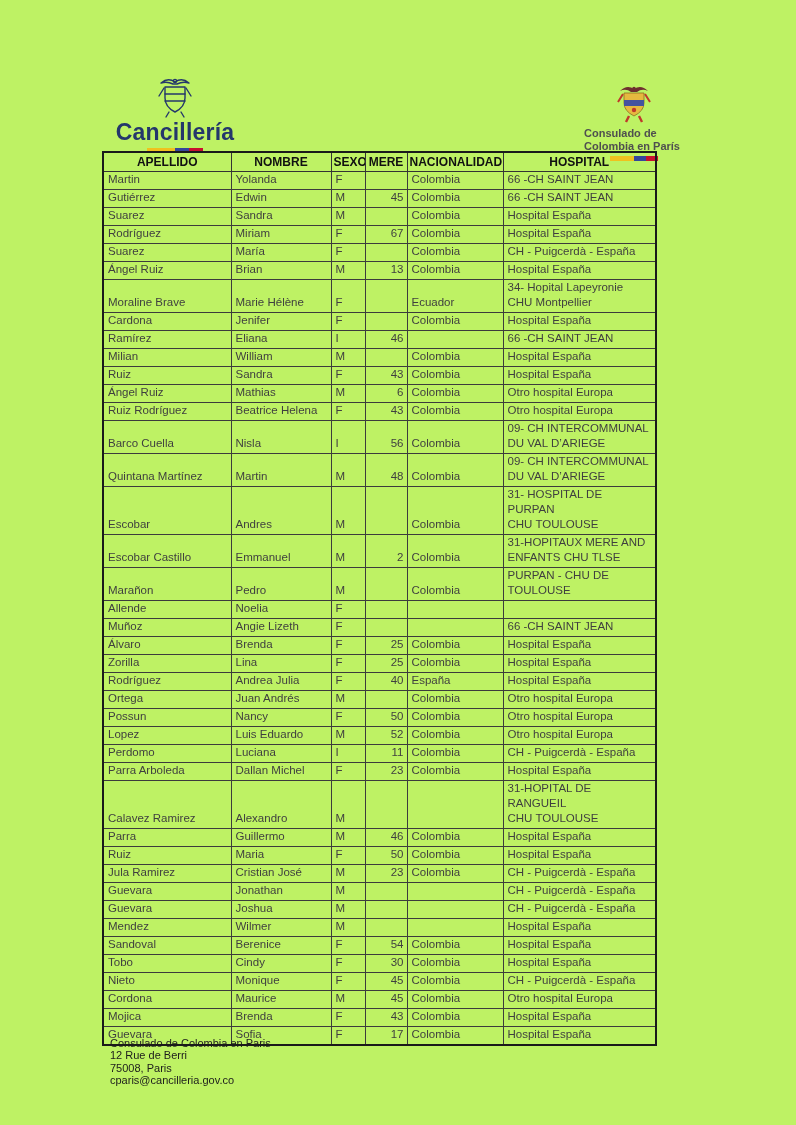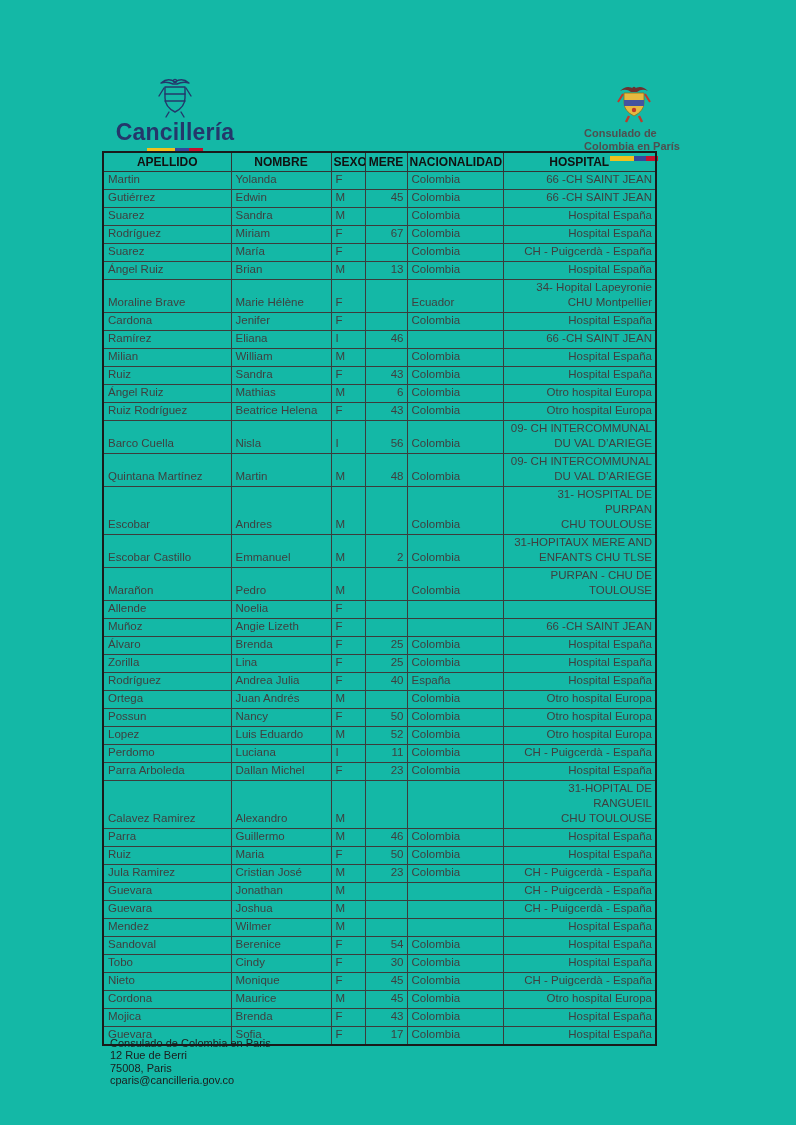--- a/index.html
+++ b/index.html
@@ -1,18 +1,18 @@
 <!DOCTYPE html>
 <html><head>
 <meta charset="utf-8">
 <style>
   * { margin:0; padding:0; box-sizing:border-box; }
   body { background:#ffffff; font-family:"Liberation Sans", sans-serif; }
   .page {
-    position:relative; width:796px; height:1125px; background:#14b8a6;
+    position:relative; width:796px; height:1125px; background:#bef264;
     overflow:hidden; margin:0 auto;
   }
 
   
   .logo-left { position:absolute; left:113px; top:76px; width:124px; text-align:center; }
   .logo-left .coat { display:block; margin:0 auto 2px auto; }
   .brand-word { font-size:23px; font-weight:bold; color:#24376b; letter-spacing:0.2px; line-height:24px; }
 
   .logo-right { position:absolute; left:584px; top:84px; width:100px; text-align:left; }
   .logo-right .coat { display:block; margin:0 auto 3px auto; }
@@ -35,21 +35,21 @@
     text-align:center; height:19px; vertical-align:middle; padding:0 2px;
     white-space:nowrap; overflow:hidden;
   }
   tr { height:18px; }
   td {
     border:1px solid #3c3c3c; font-size:11.5px; color:#3f3f3f;
     vertical-align:bottom; padding:0 3px 2px 4px; line-height:15px;
     overflow:hidden; white-space:nowrap;
   }
   td.col-edad { text-align:right; }
-  td.col-hospital { white-space:pre-line;text-align:right; }
+  td.col-hospital { white-space:pre-line; }
 
   
   .footer {
     position:relative; margin-top:-9px; margin-left:8px;
     font-size:11px; font-weight:normal; color:#1c1c1c; line-height:12.5px;
   }
 </style>
 </head>
 <body>
 

